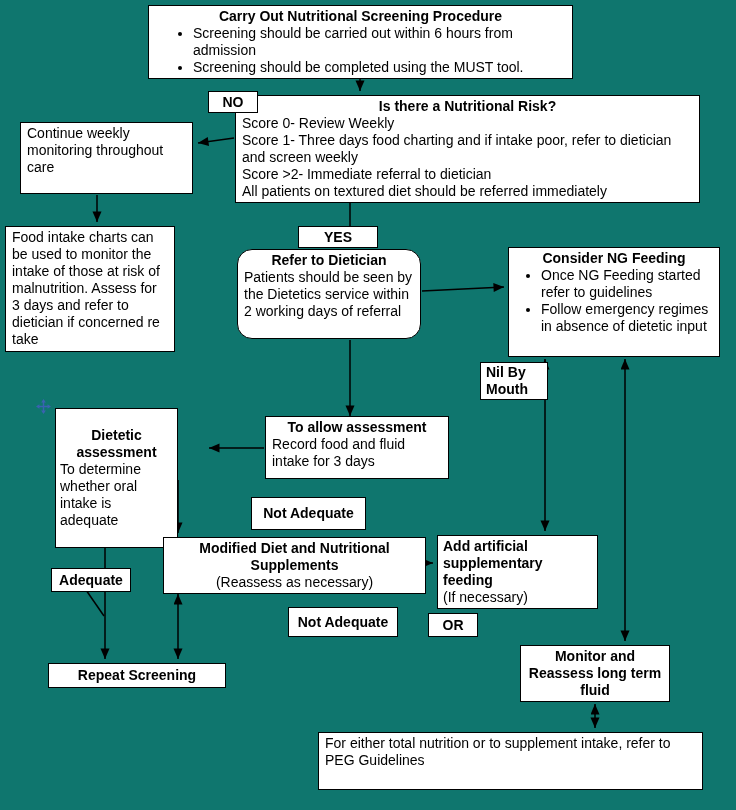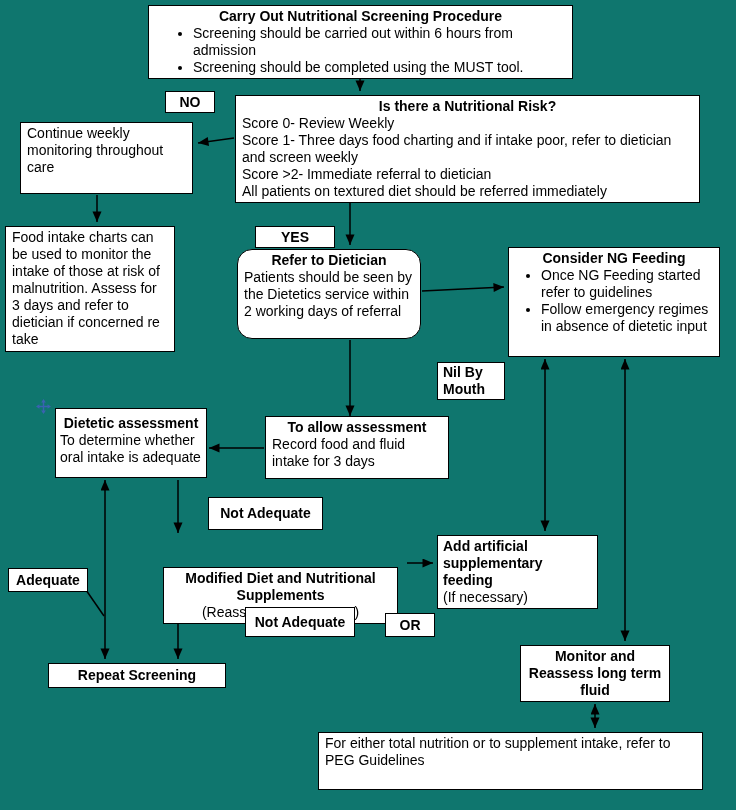--- a/index.html
+++ b/index.html
@@ -30,20 +30,21 @@
     background: #fff;
     font-weight: bold;
     font-size: 14px;
     line-height: 1.2;
     display: flex;
     align-items: center;
     justify-content: center;
     text-align: center;
     padding: 10px 3px;
     z-index: 3;
+    margin-left: 43px;
   }
   .label-box.tl { justify-content: flex-start; text-align: left; padding-left: 5px; }
 
   .center-bold { display: flex; align-items: center; justify-content: center; font-weight: bold; }
 
   svg.connectors { position: absolute; left: 0; top: 0; z-index: 1; }
   svg.connectors line { stroke: #000; stroke-width: 1.5; }
 
   .move-handle { position: absolute; left: 36px; top: 399px; width: 15px; height: 15px; z-index: 4; cursor: move; }
 </style>
@@ -127,33 +128,33 @@
         <rect x="6.3" y="2.6" width="1.4" height="8.8"></rect>
         <rect x="2.6" y="6.3" width="8.8" height="1.4"></rect>
         <path d="M7,0 L9.2,3.2 L4.8,3.2 Z"></path>
         <path d="M7,14 L9.2,10.8 L4.8,10.8 Z"></path>
         <path d="M0,7 L3.2,4.8 L3.2,9.2 Z"></path>
         <path d="M14,7 L10.8,4.8 L10.8,9.2 Z"></path>
       </g>
     </svg>
   </div>
 
-  <div class="box" style="left:55px;top:408px;width:152px;min-height:70px;padding:6px 4px;">
+  <div class="box" style="left:55px;top:408px;width:123px;min-height:70px;padding:18px 4px;">
     <div class="title">Dietetic assessment</div>
     <div class="body">To determine whether oral intake is adequate</div>
   </div>
 
   <div class="box" style="left:265px;top:416px;width:184px;min-height:63px;">
     <div class="title">To allow assessment</div>
     <div class="body">Record food and fluid intake for 3 days</div>
   </div>
 
   <div class="label-box" style="left:208px;top:497px;width:115px;height:33px;">Not Adequate</div>
 
-  <div class="box" style="left:163px;top:567px;width:235px;min-height:55px;">
+  <div class="box" style="left:163px;top:537px;width:263px;min-height:55px;">
     <div class="title">Modified Diet and Nutritional Supplements</div>
     <div class="body ctr">(Reassess as necessary)</div>
   </div>
 
   <div class="box" style="left:437px;top:535px;width:161px;min-height:60px;padding:2px 5px;">
     <div class="title tl">Add artificial supplementary feeding</div>
     <div class="body">(If necessary)</div>
   </div>
 
   <div class="label-box" style="left:8px;top:568px;width:80px;height:24px;">Adequate</div>

